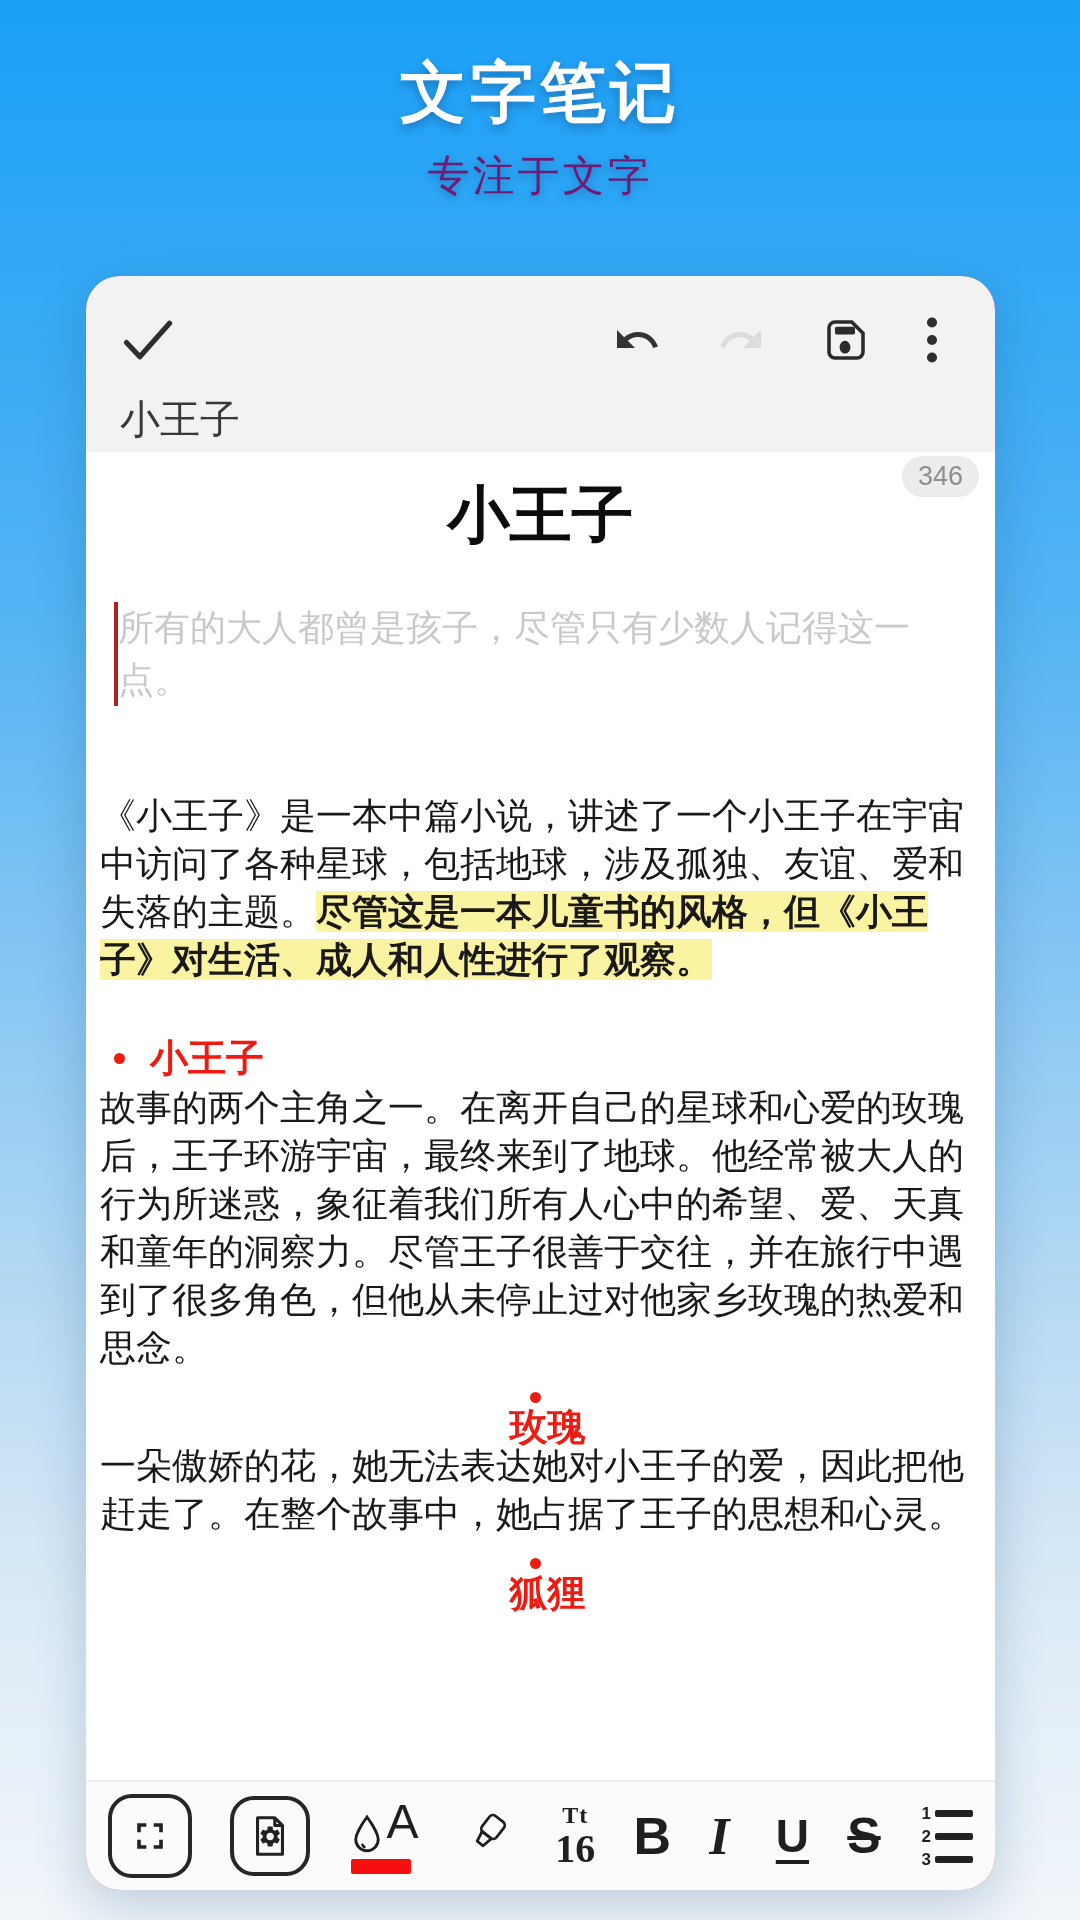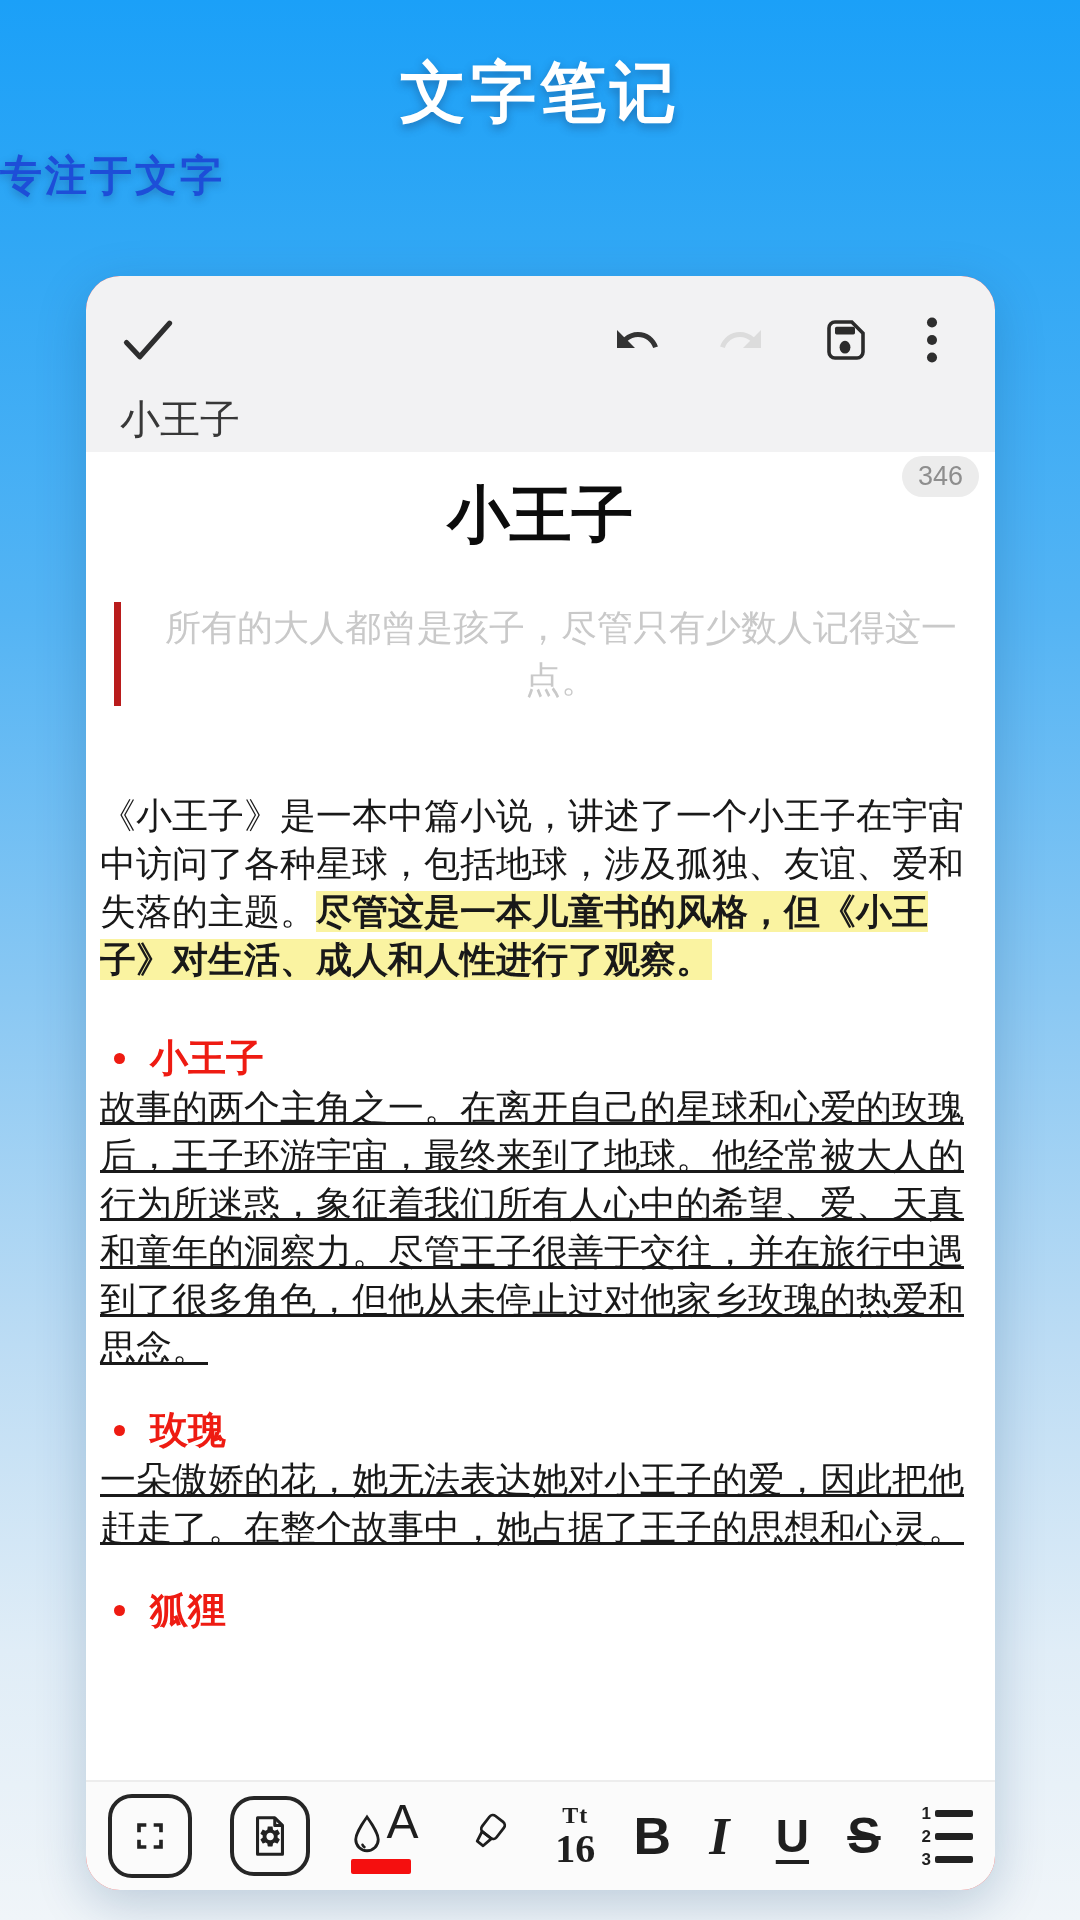--- a/index.html
+++ b/index.html
@@ -8,22 +8,22 @@
     font-family:"Liberation Sans",sans-serif;
     background:linear-gradient(180deg,#1ba0f8 0%,#2fa7f5 12%,#54b4f4 32%,#8ac8f3 52%,#bcdcf4 70%,#e0edf7 86%,#f0f5f9 100%);
   }
   
   .app-title{
     position:absolute;top:48px;left:0;width:100%;text-align:center;
     font-size:66px;font-weight:700;color:#ffffff;letter-spacing:4px;
     text-shadow:0 4px 10px rgba(20,60,110,.45);
   }
   .app-subtitle{
-    position:absolute;top:148px;left:0;width:100%;
-    font-size:42px;font-weight:700;color:#1d4ed8;letter-spacing:3px;
+    position:absolute;top:148px;left:0;width:100%;text-align:center;
+    font-size:42px;font-weight:400;color:#701a75;letter-spacing:3px;
     text-shadow:0 3px 8px rgba(20,60,110,.4);
   }
   
   .card{
     position:absolute;left:86px;top:276px;width:909px;height:1614px;
     background:#ef4444;border-radius:34px;
     box-shadow:0 14px 50px rgba(10,60,110,.22);
     display:flex;flex-direction:column;overflow:hidden;
   }
   .card-header{
@@ -40,30 +40,30 @@
     flex:1 1 auto;position:relative;background:#ffffff;
     padding:0 14px;box-sizing:border-box;overflow:hidden;
     color:#191919;font-size:36px;line-height:48px;
   }
   .char-badge{
     position:absolute;top:4px;right:16px;background:#ececec;color:#8e8e8e;
     font-size:27px;line-height:27px;padding:7px 16px;border-radius:22px;
   }
   .doc-heading{margin:26px 0 0 0;height:74px;line-height:74px;font-size:62px;font-weight:700;text-align:center;color:#0c0c0c;}
   .doc-quote{
-    margin:50px 0 0 14px;border-left:7px solid #b91c1c;padding-left:20px;
-    color:#c9c9c9;line-height:52px;white-space:pre-line;text-align:center;
+    margin:50px 0 0 14px;border-left:4px solid #b91c1c;
+    color:#c9c9c9;line-height:52px;white-space:pre-line;
   }
   .doc-intro{margin:86px 0 16px 0;white-space:pre-line;}
   .hl{background:#faf3a1;font-weight:700;}
   .term-row{margin:50px 0 0 14px;height:48px;display:flex;align-items:center;}
-  .term-row.later{margin-top:34px;}
+  .term-row.later{margin-top:20px;flex-direction:column;}
   .term-dot{width:11px;height:11px;border-radius:50%;background:#ee1b12;margin-right:25px;flex:0 0 auto;}
   .term-label{color:#ee1b12;font-weight:700;font-size:38px;}
-  .term-desc{margin:2px 0 0 0;white-space:pre-line;text-decoration:underline;}
+  .term-desc{margin:2px 0 0 0;white-space:pre-line;}
   
   .toolbar-bottom{
     flex:0 0 auto;height:110px;background:#fbfbfb;border-top:2px solid #ededed;
     display:flex;align-items:center;justify-content:space-between;
     padding:0 22px;box-sizing:border-box;
   }
   .sq-btn{
     width:84px;height:84px;border:4px solid #262626;border-radius:24px;background:transparent;
     display:flex;align-items:center;justify-content:center;padding:0;cursor:pointer;
   }

